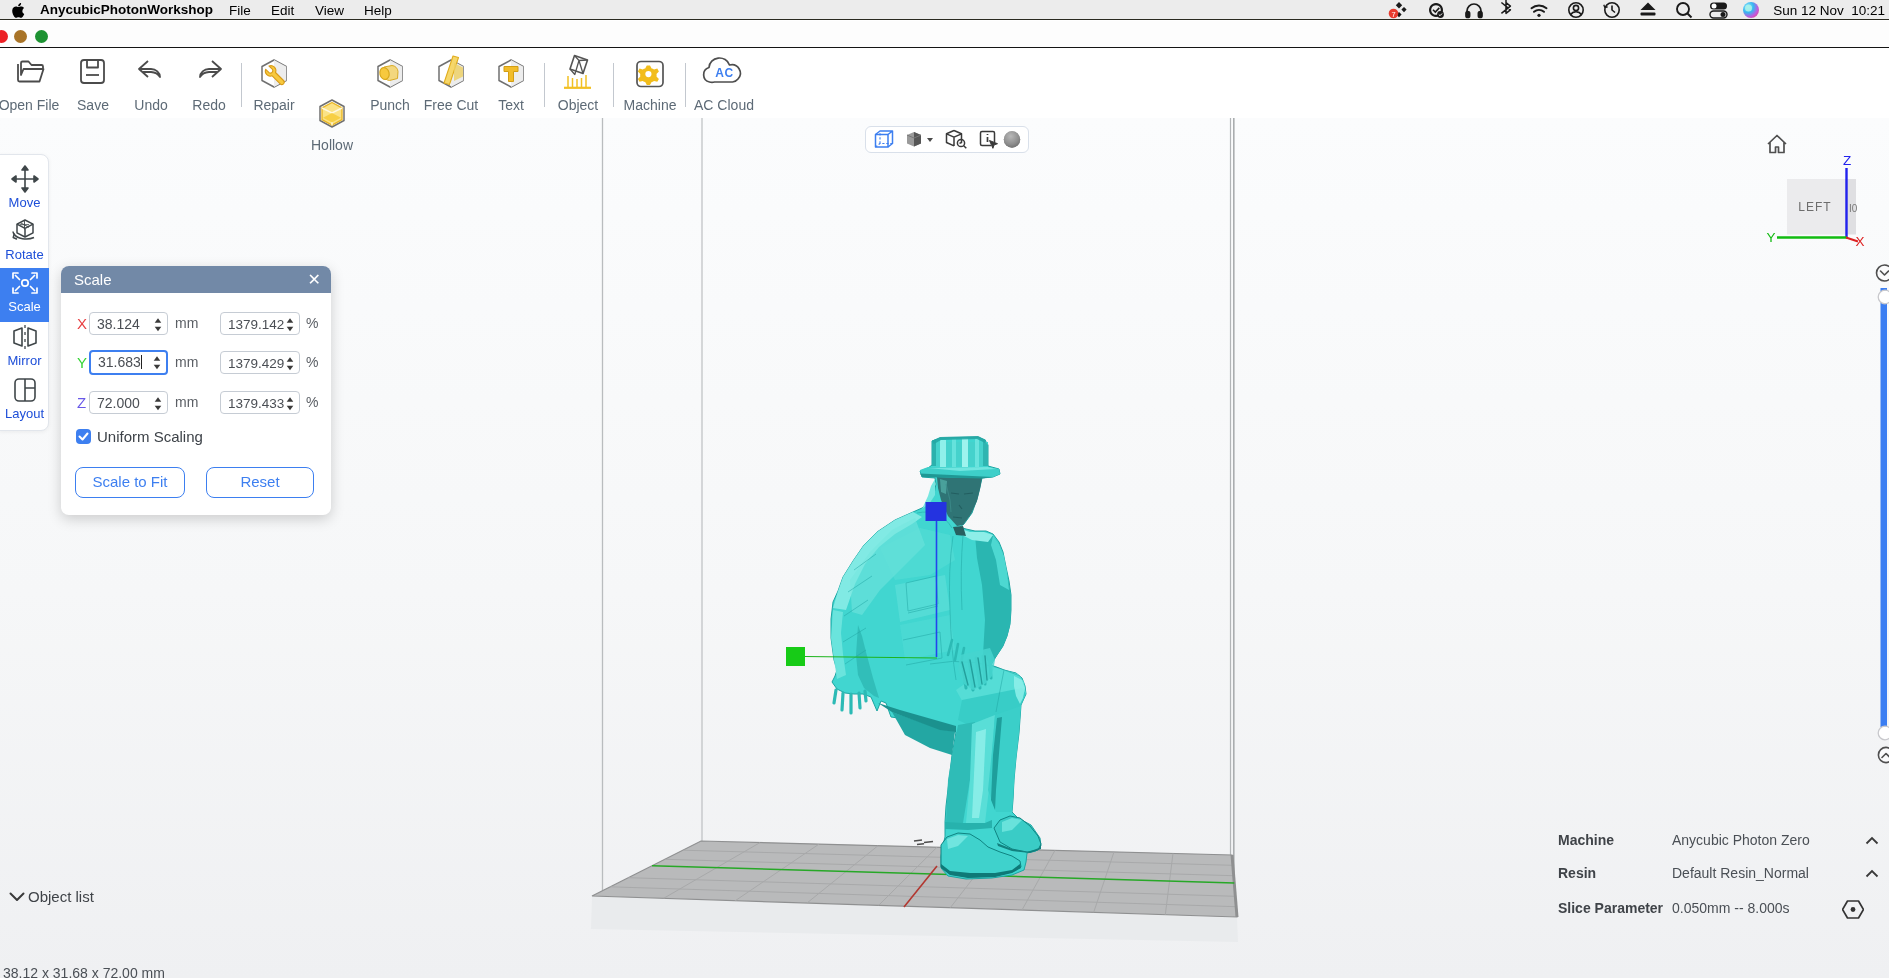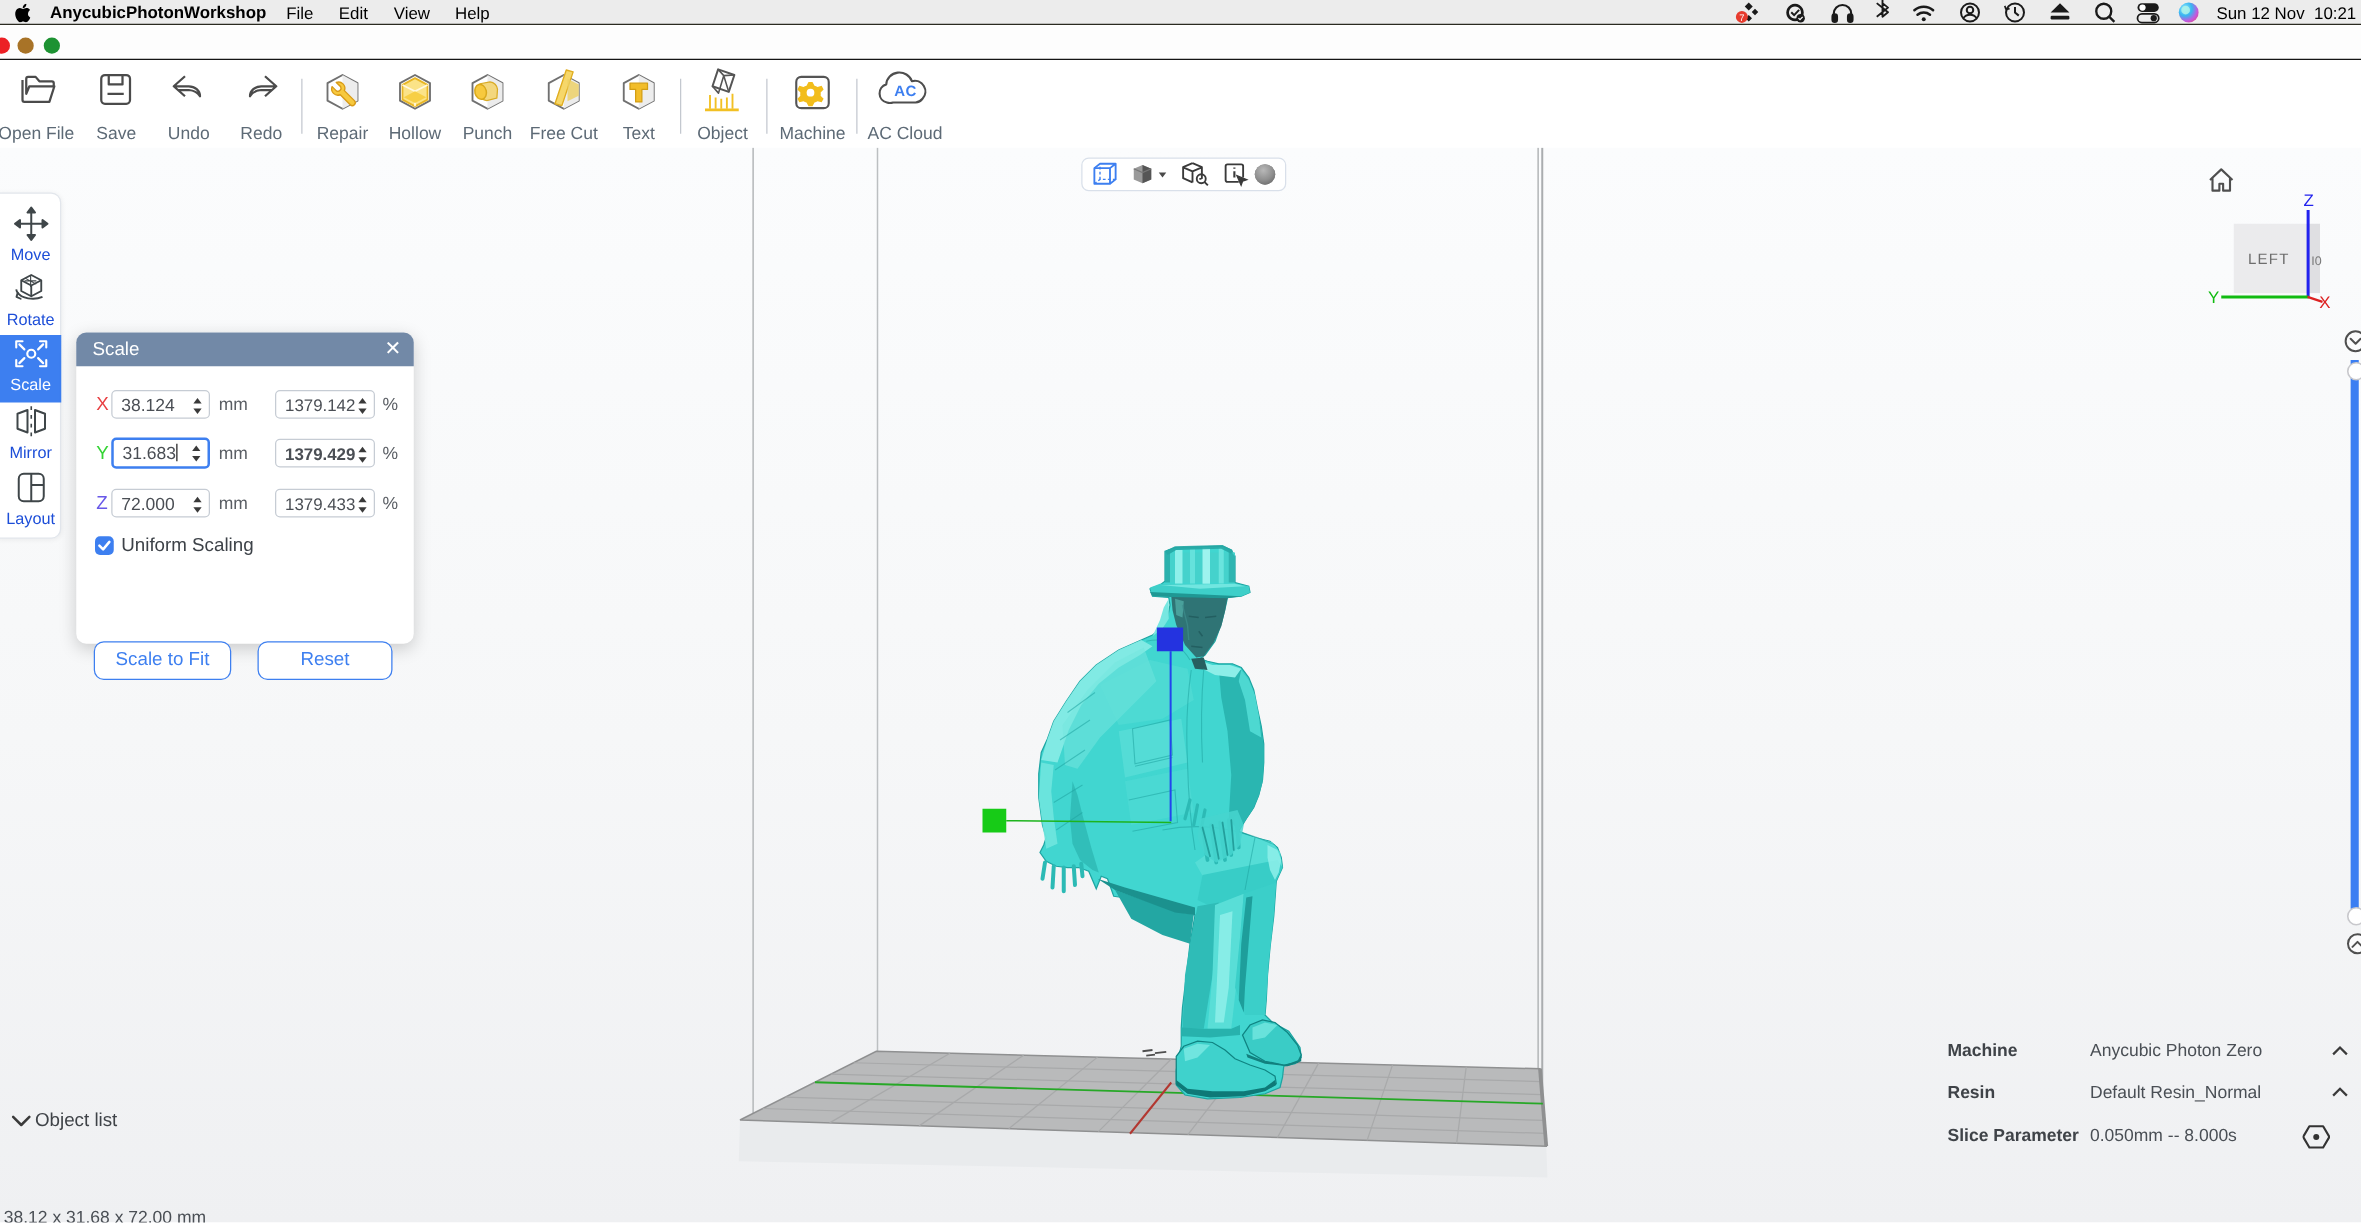--- a/index.html
+++ b/index.html
@@ -37,21 +37,21 @@
   
   #dlg { left:61px; top:266px; width:270px; height:249px; background:#fff; border-radius:8px; box-shadow:0 4px 14px rgba(0,0,0,0.18); }
   #dlg .hdr { height:27px; background:#7289a7; border-radius:8px 8px 0 0; color:#fff; font-size:15px; line-height:27px; padding-left:13px; position:relative; }
   #dlg .hdr .x { position:absolute; right:10px; top:0; font-size:16px; }
   .drow { position:absolute; left:0; width:100%; height:24px; }
   .axl { position:absolute; left:16px; top:3px; font-size:15px; }
   .inp { position:absolute; top:0; height:23px; border:1px solid #c6ccd4; border-radius:4px; background:#fff; font-size:14px; color:#4a4e54; }
   .inp .v { position:absolute; left:7px; top:3px; }
   .spin { position:absolute; right:5px; top:3.5px; width:8px; height:16px; }
   .unit { position:absolute; top:3px; font-size:14px; color:#5a5e64; }
-  .dbtn { position:absolute; top:467px; height:31px; border:1.5px solid #3d7ff0; border-radius:8px; color:#3d7ff0; font-size:15px; text-align:center; line-height:28px; background:#fff;margin-top:46px; }
+  .dbtn { position:absolute; top:467px; height:31px; border:1.5px solid #3d7ff0; border-radius:8px; color:#3d7ff0; font-size:15px; text-align:center; line-height:28px; background:#fff; }
 
   
   #vctrl { left:865px; top:126px; width:164px; height:27px; background:#fff; border:1px solid #d9e0ea; border-radius:6px; }
 
   
   #brp { left:1540px; top:820px; width:349px; height:158px; font-size:14px; }
   .brrow { position:absolute; left:18px; width:331px; height:20px; }
   .brlbl { position:absolute; left:0; color:#3f4348; font-weight:bold; }
   .brval { position:absolute; left:114px; color:#4a4f55; }
   #sliceBtn { position:absolute; left:18px; top:116px; width:315px; height:41px; background:#3d7ef0; border-radius:10px; color:#fff; font-size:19px; text-align:center; line-height:41px; }
@@ -317,21 +317,21 @@
   <div class="tbitem" style="left:234px; width:80px;">
     <svg width="80" height="42" viewBox="0 0 80 42">
         <g transform="translate(0,4)">
           <path d="M40 7 l12 6.5 v14 l-12 6.5 l-12 -6.5 v-14 z" fill="#fff" stroke="#707070" stroke-width="1.5" stroke-linejoin="round"></path>
           <path d="M40 7 l12 6.5 v14 l-12 6.5 z" fill="#ededed" stroke="none"></path>
           <path d="M35 13 a5 5 0 0 1 6.5 6.5 l8 8 a2.3 2.3 0 0 1 -3.3 3.3 l-8 -8 a5 5 0 0 1 -6.5 -6.5 l3.4 3.4 a2.5 2.5 0 0 0 3.4 -3.4 z" fill="#f7c93e" stroke="#d99b17" stroke-width="1.1" stroke-linejoin="round"></path>
         </g>
       </svg>
     <div class="lbl">Repair</div>
   </div>
-  <div class="tbitem" style="left:292px; width:80px;">
+  <div class="tbitem" style="left:292px; width:80px;margin-top:40px;">
     <svg width="80" height="42" viewBox="0 0 80 42">
         <g transform="translate(0,4)">
           <path d="M40 7 l12 6.5 v14 l-12 6.5 l-12 -6.5 v-14 z" fill="#fff" stroke="#707070" stroke-width="1.5" stroke-linejoin="round"></path>
           <path d="M40 9.5 l10 5.4 v11.8 l-10 5.4 l-10 -5.4 v-11.8 z" fill="#fbe388" stroke="#e8b625" stroke-width="1.4" stroke-linejoin="round"></path>
           <path d="M30 15 l10 5 l10 -5 m-10 5 v12" stroke="#fff8e0" stroke-width="1.4" fill="none"></path>
           <path d="M40 20 l9 4.7 l-9 4.7 l-9 -4.7 z" fill="#f7cf45" stroke="none"></path>
         </g>
       </svg>
     <div class="lbl">Hollow</div>
   </div>
@@ -490,21 +490,21 @@
   <div class="drow" style="top:85px;">
     <span class="axl" style="color:#35d435;">Y</span>
     <div class="inp" style="left:28px; width:79px; border:2px solid #3d7ff0; height:25px; margin-top:-1px;">
         <span class="v" style="top:2px;">31.683<span style="display:inline-block;width:1px;height:14px;background:#222;vertical-align:-2px;"></span></span>
       <svg class="spin" viewBox="0 0 9 17" style="top:2.5px;">
           <path d="M0.8 6 L4.5 1 L8.2 6 Z" fill="#3a3a3a"></path>
           <path d="M0.8 10.5 L4.5 15.5 L8.2 10.5 Z" fill="#3a3a3a"></path>
         </svg>
       </div>
     <span class="unit" style="left:114px;">mm</span>
-    <div class="inp" style="left:159px; width:80px;font-weight:bold;">
+    <div class="inp" style="left:159px; width:80px;">
         <span class="v" style="font-size:13.5px; top:3.5px;">1379.429</span>
       <svg class="spin" viewBox="0 0 9 17">
           <path d="M0.8 6 L4.5 1 L8.2 6 Z" fill="#3a3a3a"></path>
           <path d="M0.8 10.5 L4.5 15.5 L8.2 10.5 Z" fill="#3a3a3a"></path>
         </svg>
       </div>
     <span class="unit" style="left:245px;">%</span>
   </div>
   <div class="drow" style="top:125px;">
     <span class="axl" style="color:#6858e8;">Z</span>

